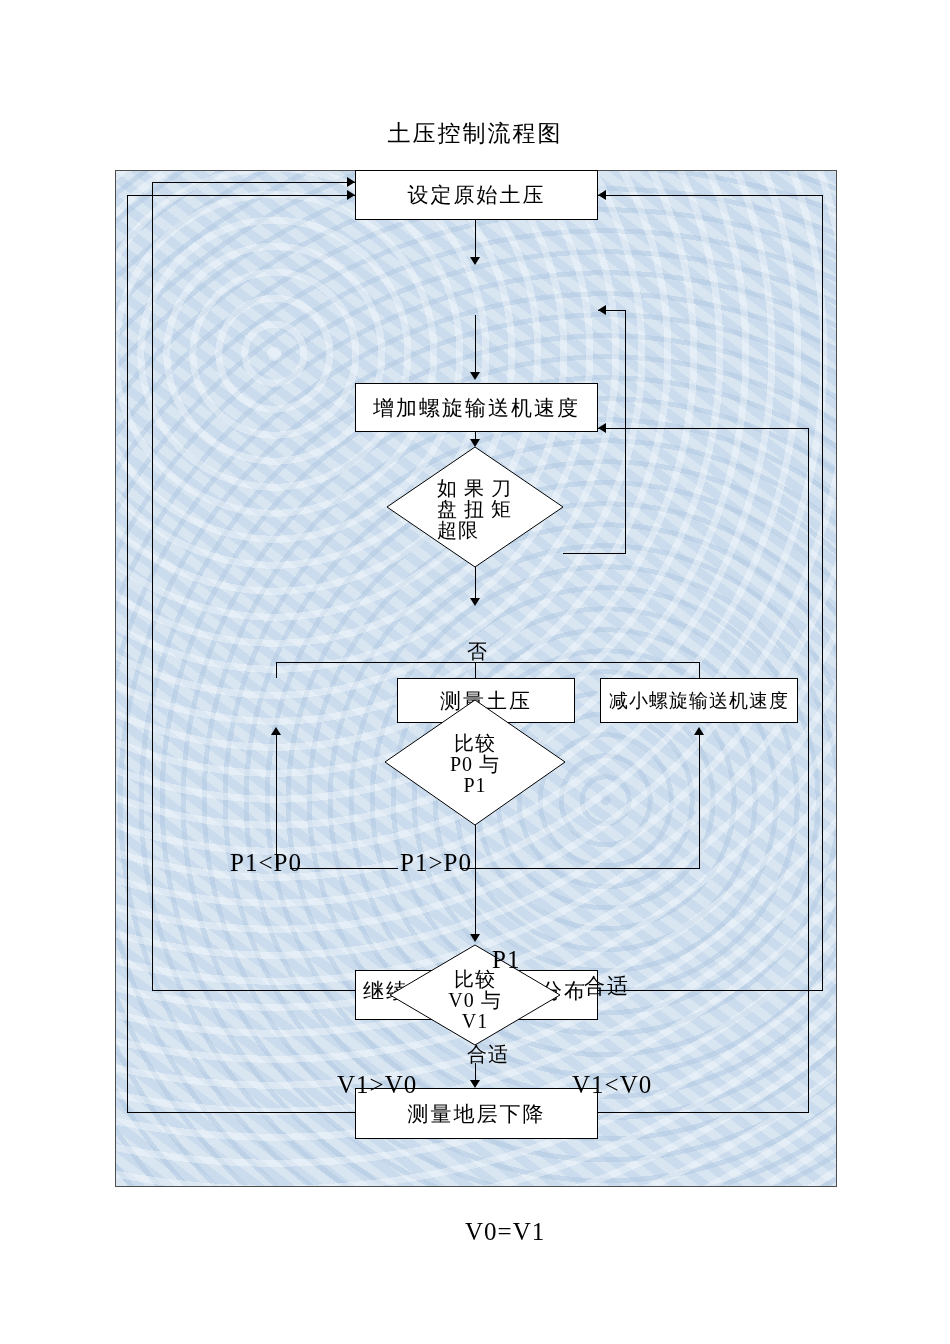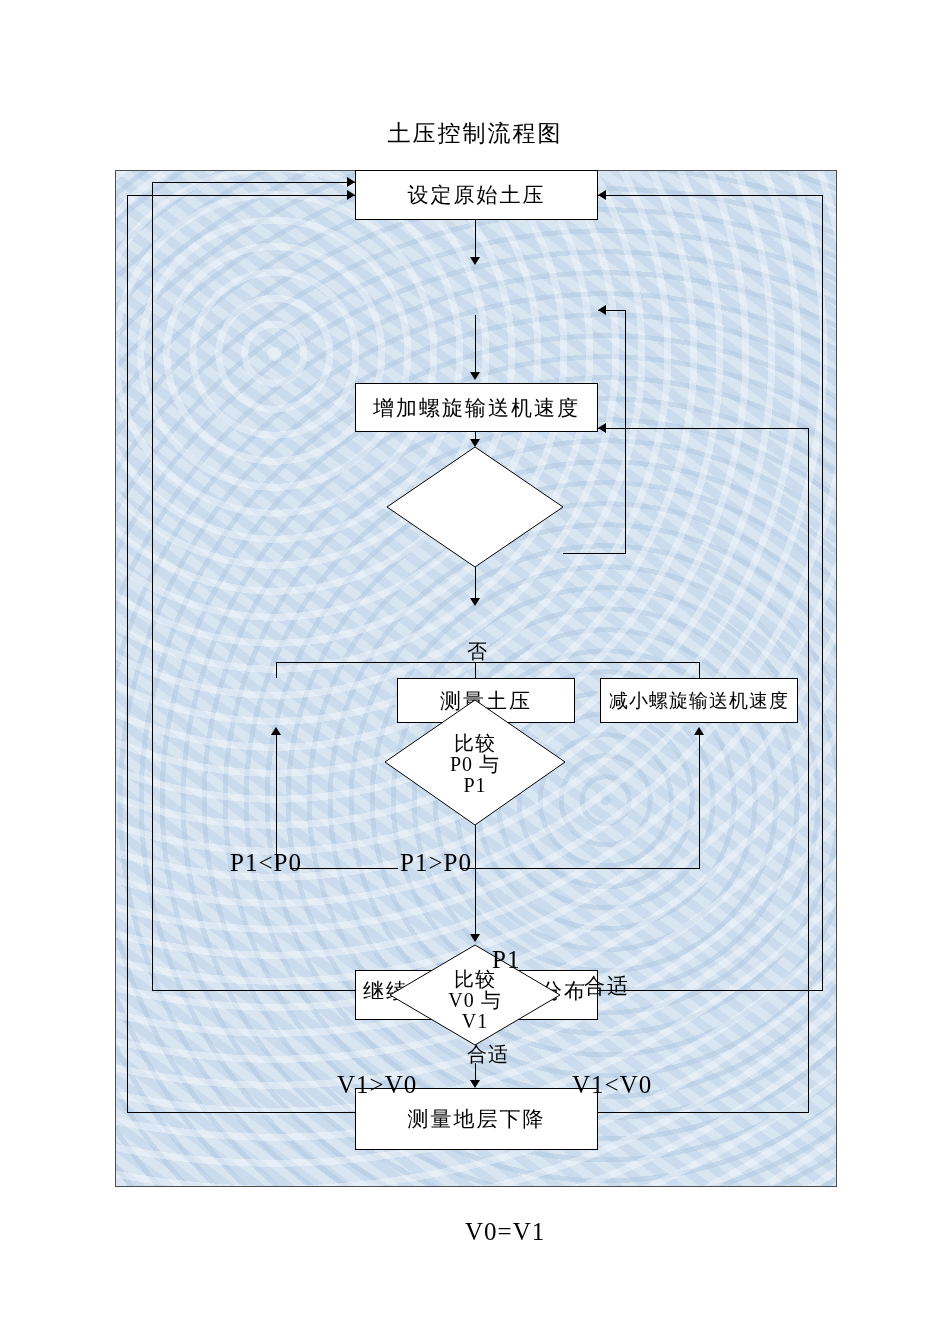--- a/index.html
+++ b/index.html
@@ -109,27 +109,32 @@
   <div class="box" style="left:397px;top:678px;width:178px;height:45px;">
     <span>测量土压</span>
   </div>
   <div class="box" style="left:600px;top:678px;width:198px;height:45px;font-size:19px;letter-spacing:1px;">
     <span>减小螺旋输送机速度</span>
   </div>
   <div class="box" style="left:355px;top:970px;width:243px;height:50px;">
     <span class="frag" style="left:7px;top:6px;">继续</span>
     <span class="frag" style="left:185px;top:6px;">分布</span>
   </div>
-  <div class="box" style="left:355px;top:1088px;width:243px;height:62px;">
+  <div class="box" style="left:355px;top:1088px;width:243px;height:51px;">
     <span>测量地层下降</span>
   </div>
 
   <svg class="dsvg" style="left:385px;top:445px;" width="180" height="124">
     <polygon points="2,62 90,2 178,62 90,122" fill="#ffffff" stroke="#000000" stroke-width="1"></polygon>
   </svg>
+  <div class="dtext leftalign" style="left:437px;top:478px;width:95px;">
+    <div>如 果 刀</div>
+    <div>盘 扭 矩</div>
+    <div>超限</div>
+  </div>
 
   <svg class="dsvg" style="left:383px;top:698px;" width="184" height="129">
     <polygon points="2,64 92,2 182,64 92,127" fill="#ffffff" stroke="#000000" stroke-width="1"></polygon>
   </svg>
   <div class="dtext" style="left:400px;top:733px;width:150px;">
     <div>比较</div>
     <div>P0 与</div>
     <div>P1</div>
   </div>
 

